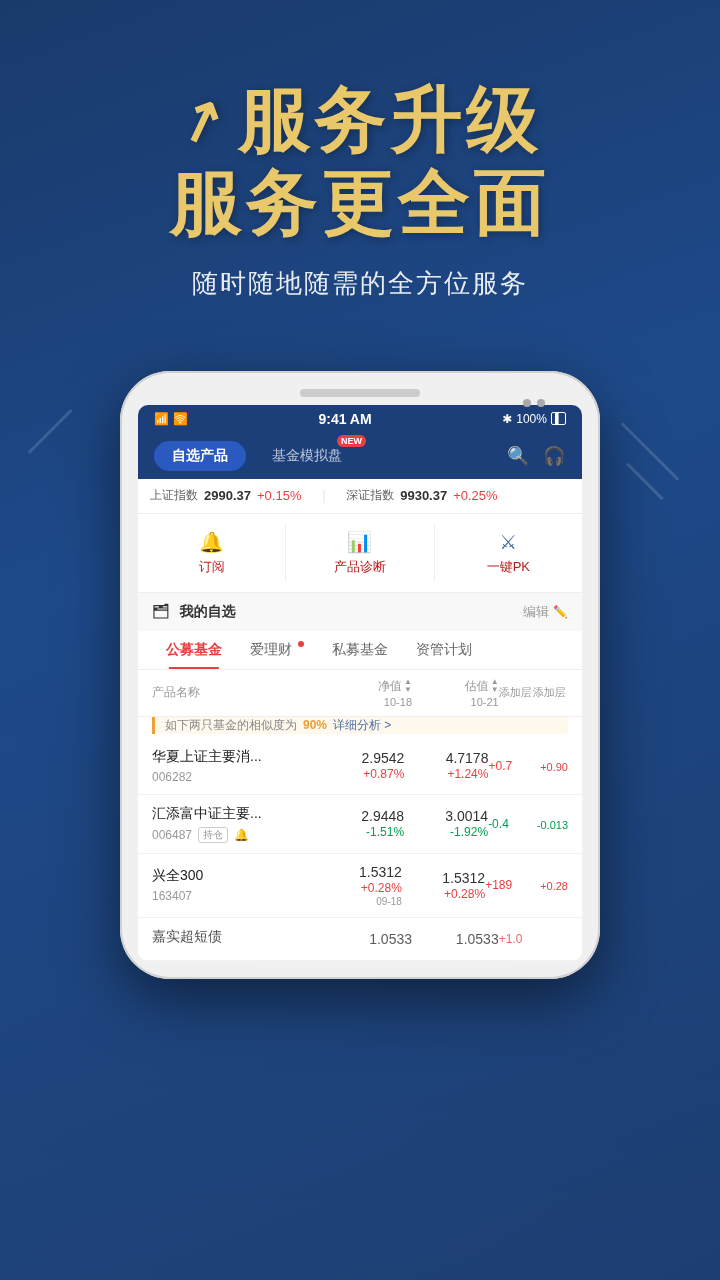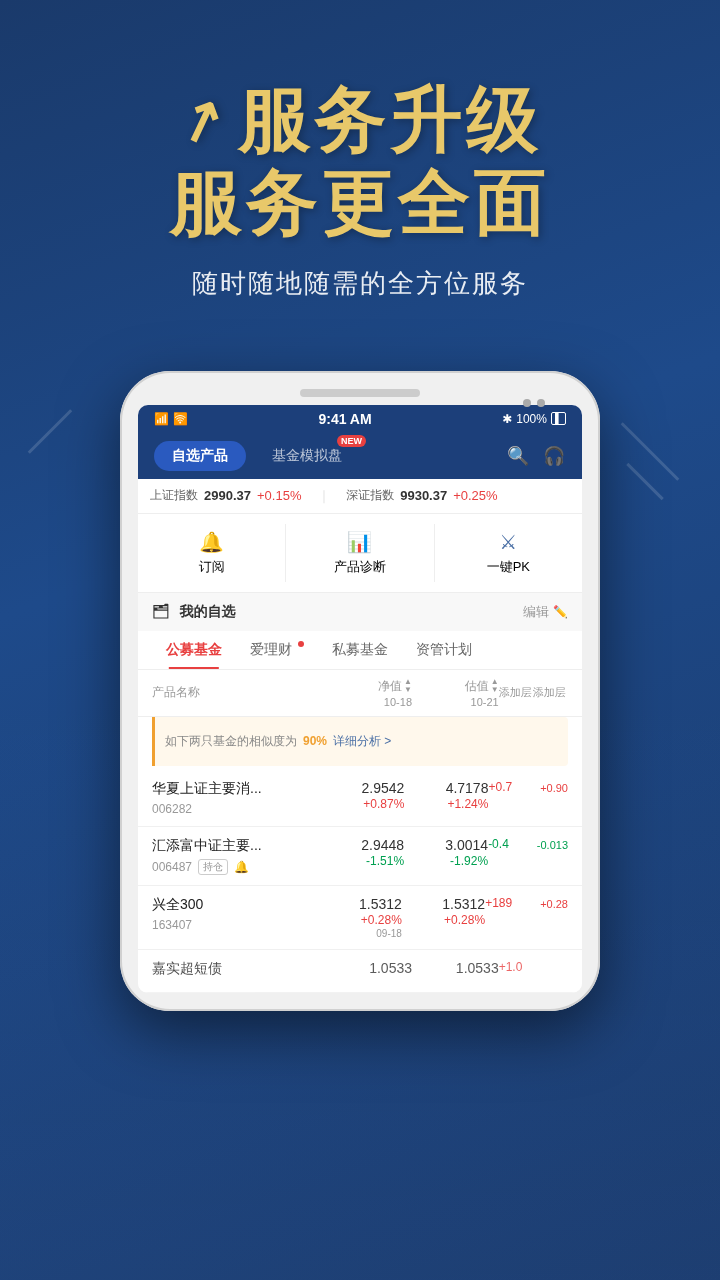--- a/index.html
+++ b/index.html
@@ -203,21 +203,21 @@
       flex-direction: column;
       align-items: center;
       gap: 4px;
       padding: 6px;
       border-right: 1px solid #eee;
       cursor: pointer;
     }
 
     .action-item:last-child { border-right: none; }
     .action-icon { font-size: 20px; color: #4a6fa5; }
-    .action-label { font-size: 13px; color: #000000; }
+    .action-label { font-size: 13px; color: #b91c1c; }
 
     
     .section-header {
       display: flex;
       justify-content: space-between;
       align-items: center;
       padding: 10px 14px;
       background: #f8f8f8;
     }
 
@@ -283,36 +283,36 @@
     .col-add { flex: 0.8; text-align: right; display: flex; align-items: flex-end; gap: 1px; }
 
     .col-label { display: flex; align-items: center; gap: 2px; }
     .sort-arrows { display: flex; flex-direction: column; font-size: 8px; line-height: 1; }
 
     
     .similarity-alert {
       background: #fff8ec;
       border-left: 3px solid #f0a030;
       margin: 0 14px 4px;
-      padding: 16px 10px;
+      padding: 0 10px;
       font-size: 12px;
       color: #888;
       display: flex;
       align-items: center;
       gap: 6px;
       border-radius: 0 4px 4px 0;
     }
 
     .similarity-pct { color: #f0a030; font-weight: 700; }
     .similarity-link { color: #4a6fa5; font-size: 12px; }
 
     
     .fund-row {
       display: flex;
-      align-items: flex-start;
+      align-items: center;
       padding: 10px 14px;
       background: white;
       border-bottom: 1px solid #f0f0f0;
     }
 
     .fund-info { flex: 2; }
     .fund-name { font-size: 14px; color: #222; margin-bottom: 4px; }
     .fund-code { font-size: 12px; color: #999; display: flex; align-items: center; gap: 6px; }
 
     .tag {

